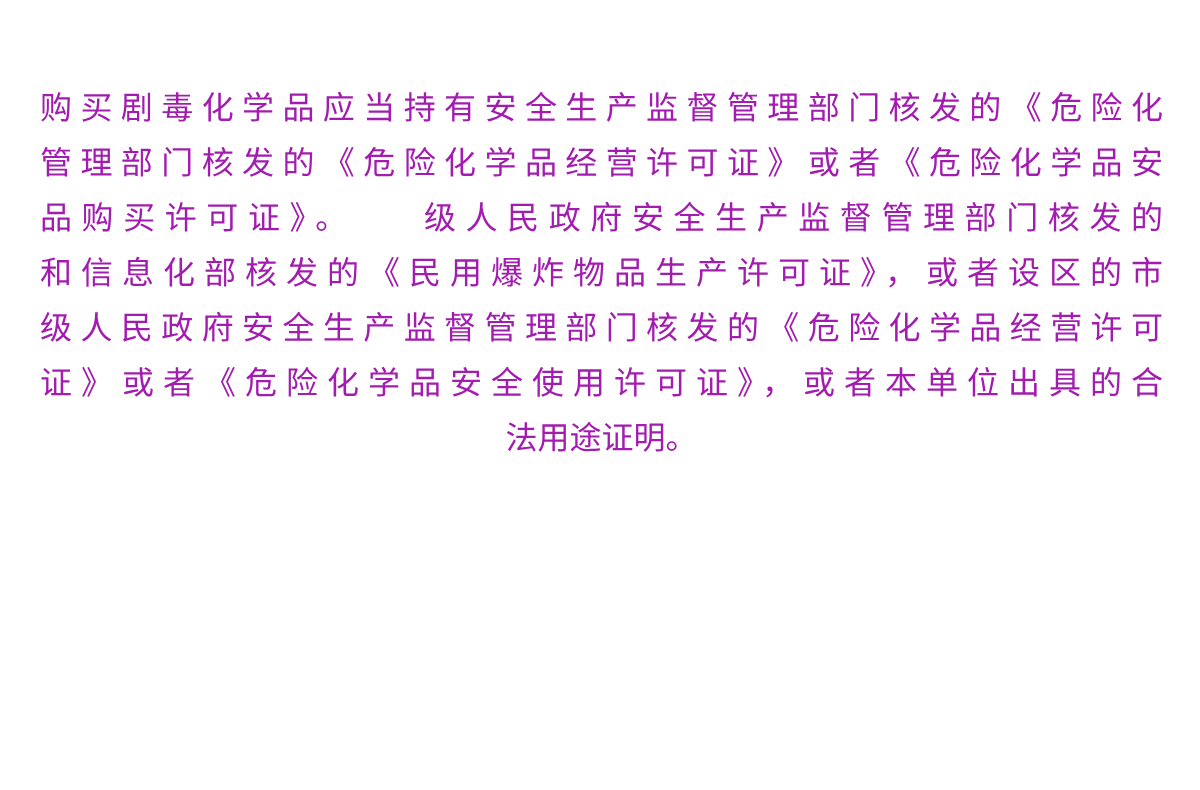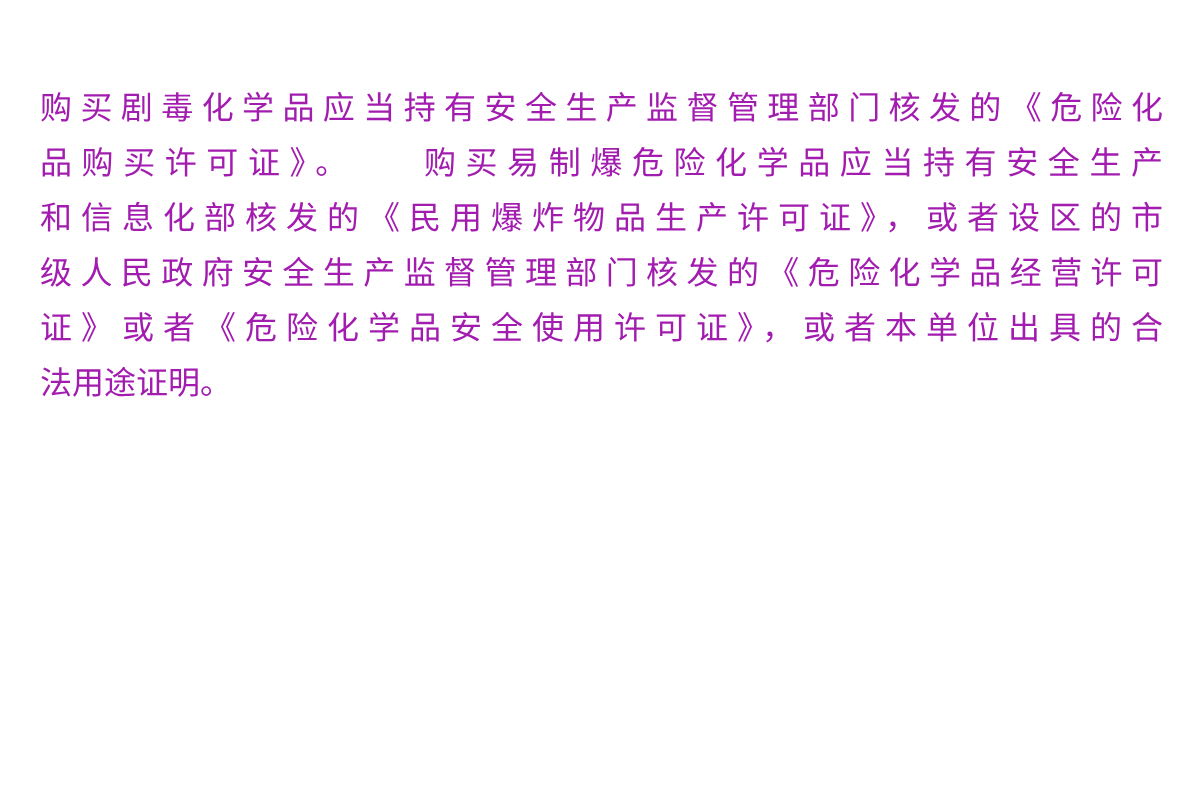--- a/index.html
+++ b/index.html
@@ -23,26 +23,27 @@
   }
   .line {
     margin: 0;
     padding: 0;
   }
   .just {
     text-align: justify;
     text-align-last: justify;
   }
   .lastline {
-    text-align: left;
+    text-align: center;
   }
 </style>
 </head>
 <body>
 
 <div class="doc">
   <p class="line just">购买剧毒化学品应当持有安全生产监督管理部门核发的《危险化</p>
-  <p class="line just">品购买许可证》。　　购买易制爆危险化学品应当持有安全生产</p>
+  <p class="line just">管理部门核发的《危险化学品经营许可证》或者《危险化学品安</p>
+  <p class="line just">品购买许可证》。　　级人民政府安全生产监督管理部门核发的</p>
   <p class="line just">和信息化部核发的《民用爆炸物品生产许可证》，或者设区的市</p>
   <p class="line just">级人民政府安全生产监督管理部门核发的《危险化学品经营许可</p>
   <p class="line just">证》或者《危险化学品安全使用许可证》，或者本单位出具的合</p>
   <p class="line lastline">法用途证明。</p>
 </div>
 
 </body></html>

